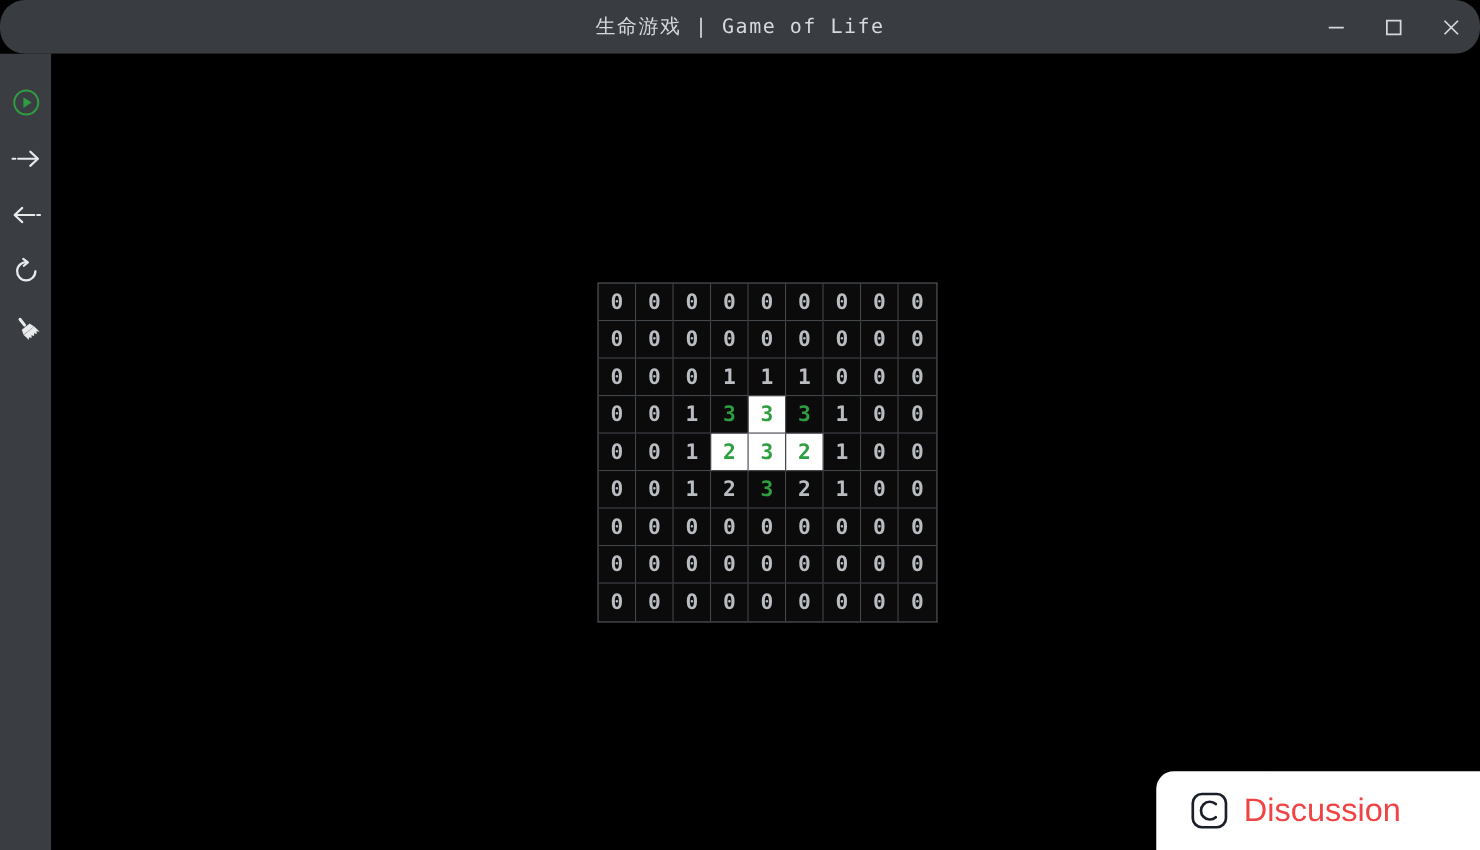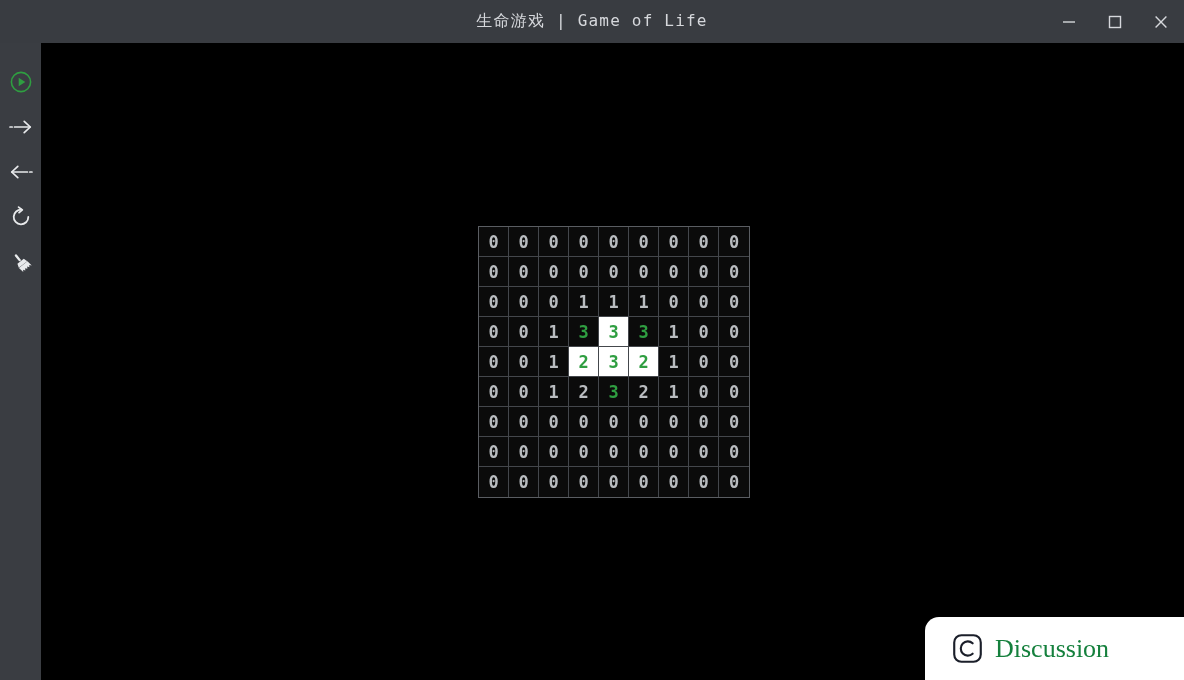--- a/index.html
+++ b/index.html
@@ -18,20 +18,21 @@
   
   .titlebar {
     position: absolute;
     top: 0; left: 0;
     width: 1184px;
     height: 43px;
     background: #393c41;
     display: flex;
     align-items: center;
     justify-content: center;
+    border-radius: 20px;
   }
   .title-text {
     font-family: "DejaVu Sans Mono", "Liberation Mono", monospace;
     font-size: 16px;
     letter-spacing: 1.2px;
     color: #d6d8dc;
     white-space: pre;
     user-select: none;
   }
   .win-controls {
@@ -142,23 +143,23 @@
     box-shadow: -1px -1px 4px rgba(0,0,0,0.35);
     cursor: default;
   }
   .discussion .c-icon {
     width: 31px;
     height: 31px;
     flex: 0 0 auto;
     margin-right: 12px;
   }
   .discussion .d-label {
-    font-family: Liberation Serif, serif;
+    font-family: Liberation Sans, sans-serif;
     font-size: 26px;
-    color: #15803d;
+    color: #ef4444;
     letter-spacing: 0px;
     user-select: none;
   }
 </style>
 </head>
 <body>
 
 <div class="titlebar">
   <div class="title-text">生命游戏 | Game of Life</div>
 

